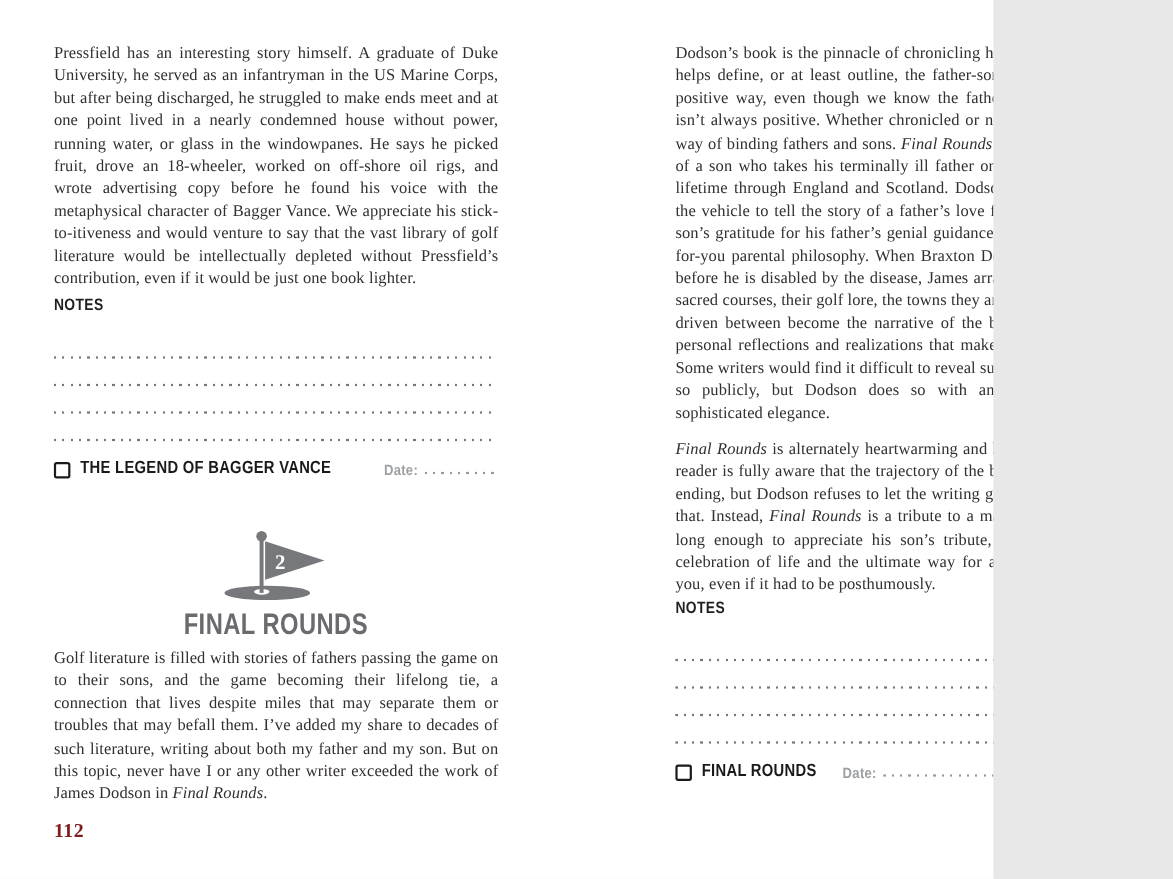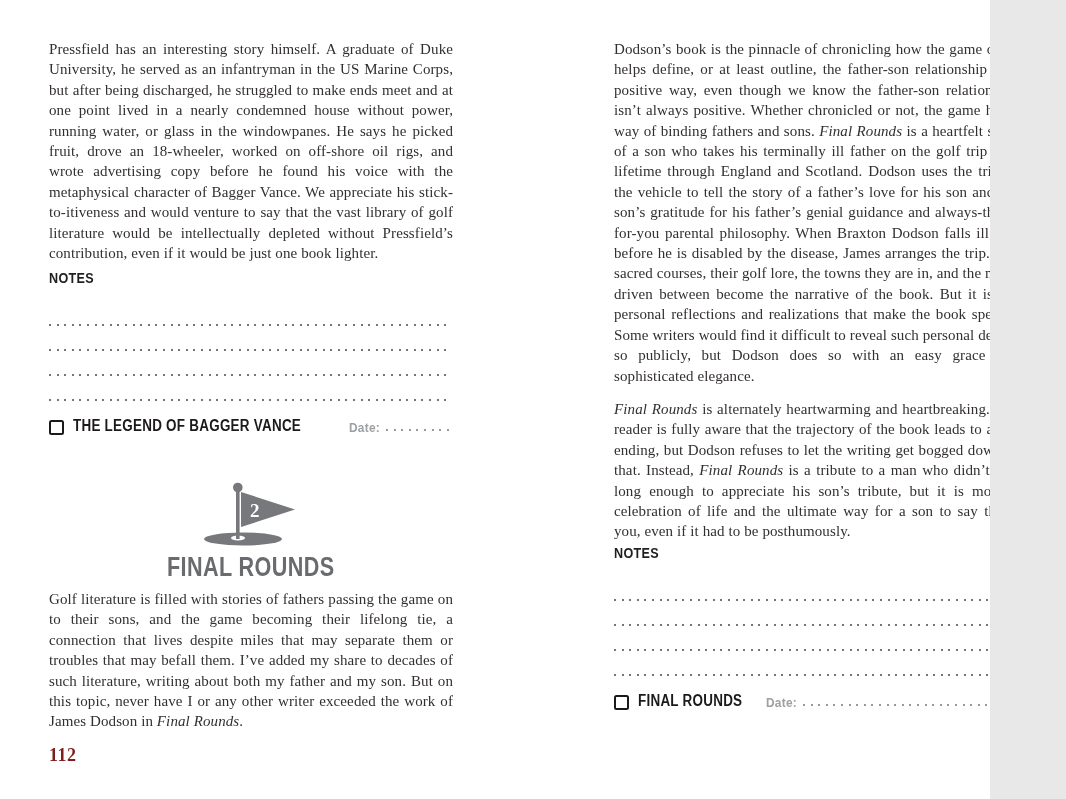--- a/index.html
+++ b/index.html
@@ -1,18 +1,18 @@
 <!DOCTYPE html>
 <html><head>
 <meta charset="utf-8">
 <style>
   html,body{margin:0;padding:0;background:#e8e8e8;}
   .spread{
     position:relative;
-    width:990px;height:799px;
+    width:903px;height:799px;
     background:#ffffff;
     overflow:hidden;
     font-family:"Liberation Serif","DejaVu Serif",serif;
     color:#332f30;
   }
   .col{position:absolute;width:404px;}
   .body-copy p{
     margin:0 0 13px 0;
     font-size:15px;
     line-height:20.4px;

